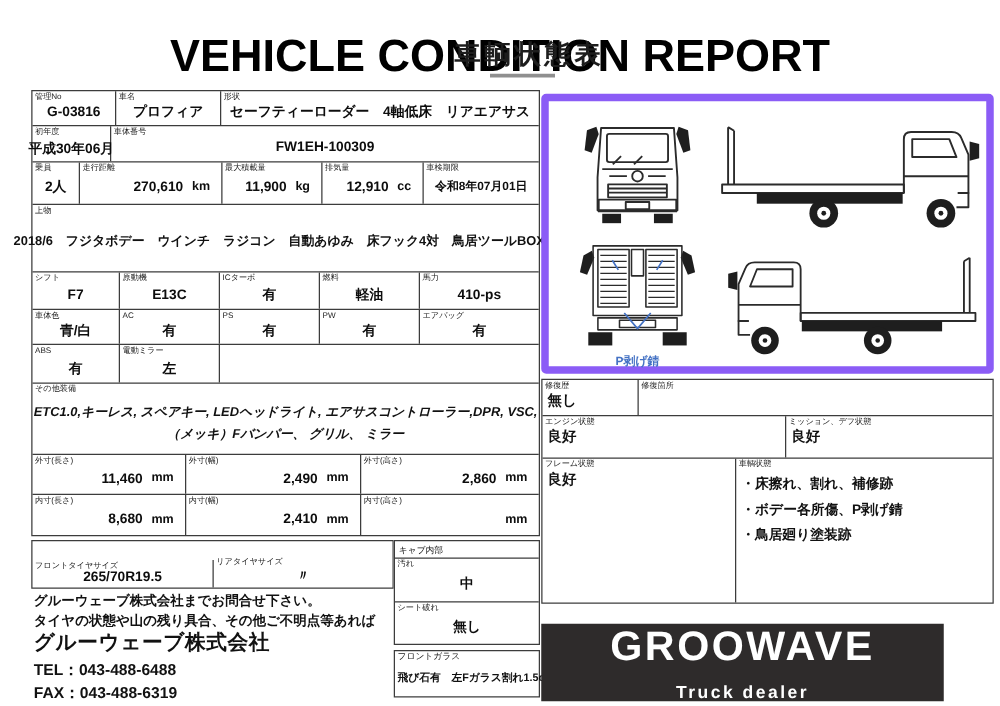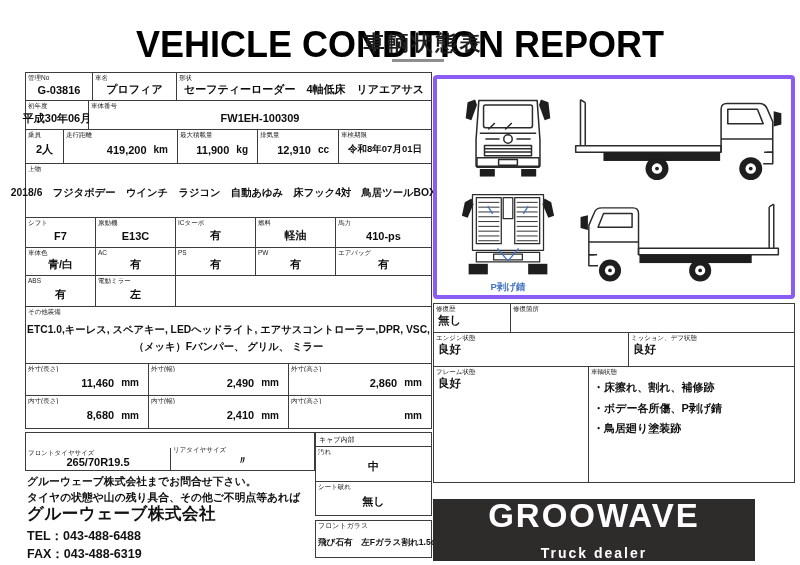--- a/index.html
+++ b/index.html
@@ -25,21 +25,21 @@
         font-weight:bold; font-size:11px; color:#0d0d0d; padding:0 3px 2px; white-space:nowrap; }
   .cv.num { justify-content:flex-end; gap:7px; padding-right:9px; }
   .cv.sm { font-size:9.5px; }
   .unit { font-weight:bold; font-size:10px; }
 
   
   .ltable { position:absolute; left:25px; top:72px; width:407px; }
   .h28{height:28px}.h29{height:29px}.h34{height:34px}.h54{height:54px}
   .h30{height:30px}.h31{height:31px}.h57{height:57px}.h32{height:32px}
   .stack { flex:1; display:flex; flex-direction:column; justify-content:center; gap:3px; padding-bottom:2px; }
-  .eq-line { text-align:center; font-weight:bold; font-size:10.3px; white-space:nowrap; }
+  .eq-line { text-align:center; font-weight:bold; font-size:10.3px; white-space:nowrap;font-style:italic; }
   .body-val { flex:1; display:flex; align-items:center; justify-content:center;
         font-weight:bold; font-size:10.3px; white-space:nowrap; padding-bottom:3px; }
 
   
   .tiretable { position:absolute; left:25px; top:432px; width:290px; height:39px; }
   .tiretable .trow { height:100%;align-items:flex-end; }
 
   
   .notes { position:absolute; left:27px; top:473px; font-size:10.8px; font-weight:bold; line-height:1.5; color:#111; }
   .company { position:absolute; left:27px; top:503px; font-size:16.5px; font-weight:bold; letter-spacing:0.5px; }
@@ -48,36 +48,36 @@
 
   
   .cabbox { position:absolute; left:315px; top:432px; width:117px; height:84px; display:flex; flex-direction:column; }
   .cab-header { font-size:7px; padding:2px 0 1px 3px; border-bottom:1px solid #3c3c3c; }
   .cab-sec { flex:1; display:flex; flex-direction:column; border-bottom:1px solid #3c3c3c; }
   .cab-sec:last-child { border-bottom:none; }
   .glassbox { position:absolute; left:315px; top:520px; width:117px; height:38px; display:flex; flex-direction:column; }
   .glass-val { flex:1; display:flex; align-items:center; font-weight:bold; font-size:8.6px; white-space:nowrap; padding:0 1px 2px 2px; }
 
   
-  .diagram { position:absolute; left:433px; top:75px; width:362px; height:224px; border:4px solid #8b5cf6; border-radius:4px; background:#fff; }
+  .diagram { position:absolute; left:433px; top:75px; width:362px; height:224px; border:6px solid #8b5cf6; border-radius:4px; background:#fff; }
   .dg-front { position:absolute; left:18px; top:12px; width:106px; height:94px; }
   .dg-sideR { position:absolute; left:132px; top:10px; width:220px; height:98px; }
   .dg-rearwrap { position:absolute; left:12px; top:108px; width:118px; height:112px; display:flex; flex-direction:column; align-items:center; }
   .dg-rear { width:106px; height:96px; }
   .dg-note { color:#4472c4; font-size:9.5px; font-weight:bold; margin-top:-2px; }
   .dg-sideL { position:absolute; left:132px; top:116px; width:220px; height:92px; }
 
   .rtable { position:absolute; left:433px; top:303px; width:362px; }
   .rcell-val { font-weight:bold; font-size:11.5px; padding:1px 0 2px 4px; white-space:nowrap; }
   .rh29{height:29px}.rh34{height:34px}.rh115{height:115px}
   .bullets { padding:2px 0 0 4px; }
   .bullets div { font-weight:bold; font-size:11px; line-height:1.85; white-space:nowrap; }
 
   .logo { position:absolute; left:433px; top:499px; width:322px; height:62px; background:#2e2b2b;
-          display:flex; flex-direction:column; align-items:center; justify-content:space-between;gap:10px; }
+          display:flex; flex-direction:column; align-items:center; justify-content:center;gap:10px; }
   .logo-name { color:#fff; font-size:33px; font-weight:bold; letter-spacing:2px; line-height:1; }
   .logo-sub { color:#fff; font-size:14px; font-weight:bold; letter-spacing:2px; margin-top:2px; }
 </style>
 </head>
 <body>
 
 <div class="page">
 
   <div class="watermark">VEHICLE CONDITION REPORT</div>
   <div class="title">車輌状態表</div>
@@ -112,21 +112,21 @@
     </div>
 
     <div class="trow h34">
       <div class="cell" style="flex:0 0 38px">
         <span class="cl">乗員</span>
         <span class="cv">2人</span>
       </div>
       <div class="cell" style="flex:0 0 114px">
         <span class="cl">走行距離</span>
         <span class="cv num">
-            <span>419,200</span>
+            <span>270,610</span>
             <span class="unit">km</span>
           </span>
       </div>
       <div class="cell" style="flex:0 0 80px">
         <span class="cl">最大積載量</span>
         <span class="cv num">
             <span>11,900</span>
             <span class="unit">kg</span>
           </span>
       </div>

